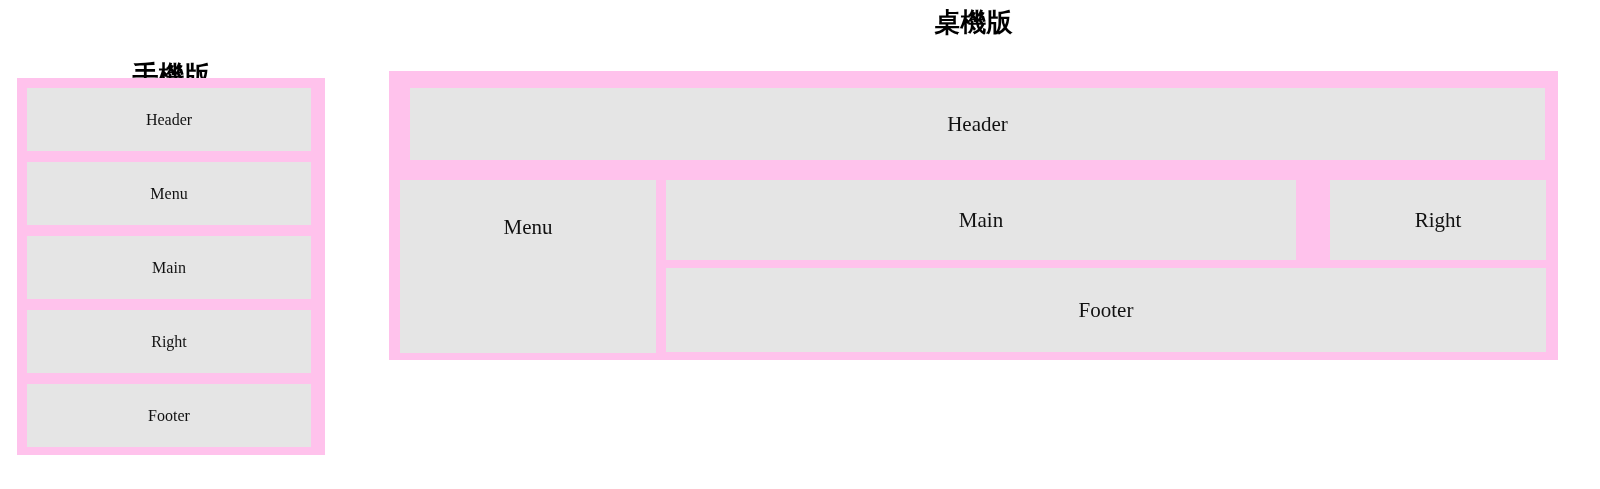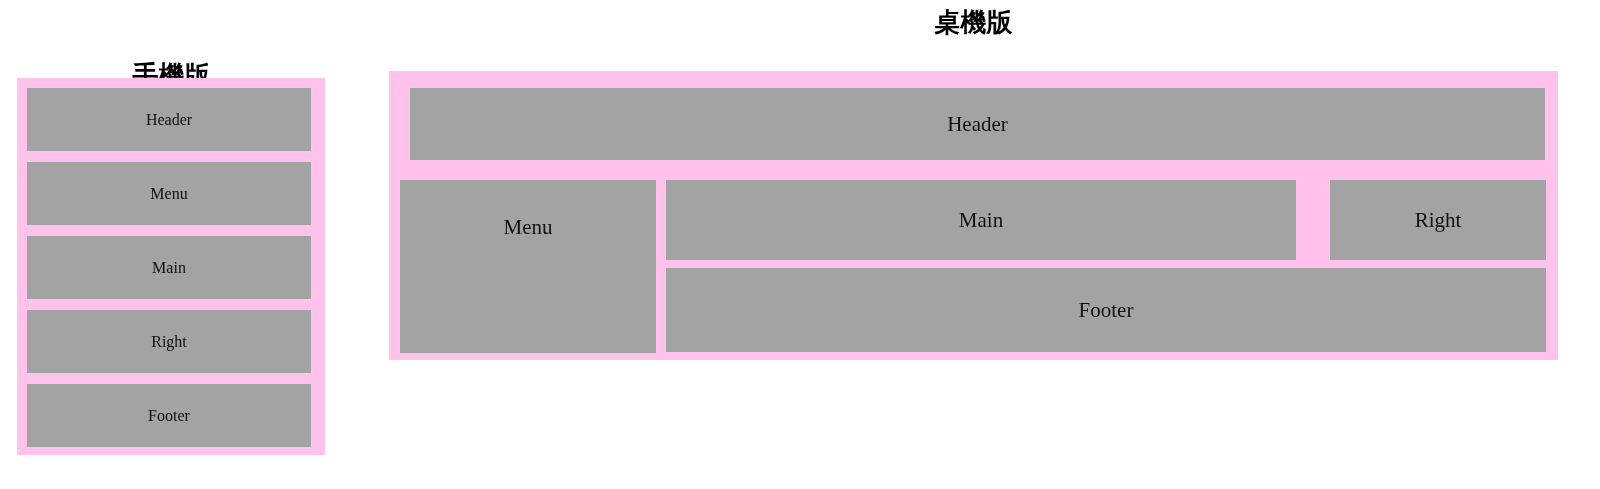--- a/index.html
+++ b/index.html
@@ -33,21 +33,21 @@
     margin-top: 48px;
   }
   #desktop-title {
     left: 389px;
     top: 9px;
     width: 1169px;
   }
 
   
   .cell {
-    background: #a3a3a3;
+    background: #e5e5e5;
     color: #111111;
     font-family: "Liberation Serif", "DejaVu Serif", serif;
     box-sizing: border-box;
     display: block;
   }
   .cell-label {
     display: block;
     text-align: center;
     white-space: nowrap;
   }

